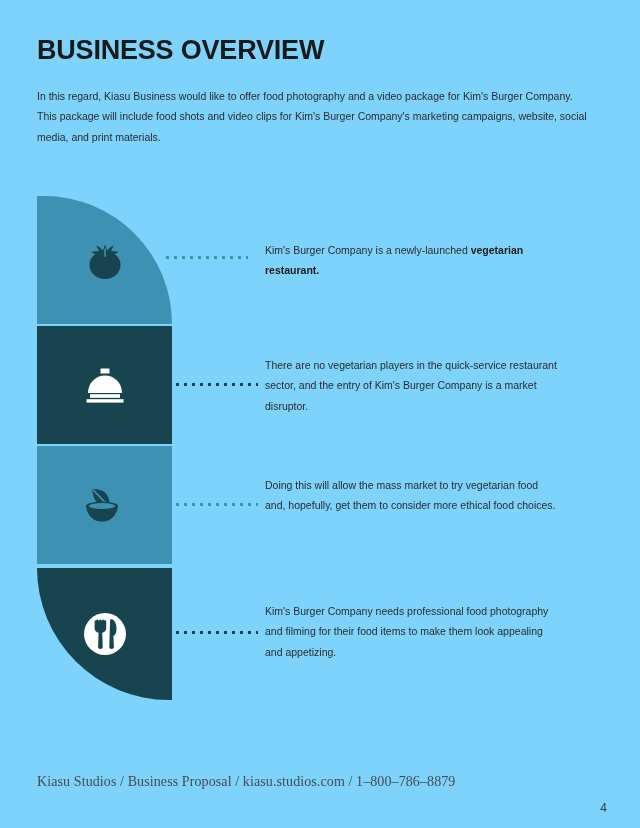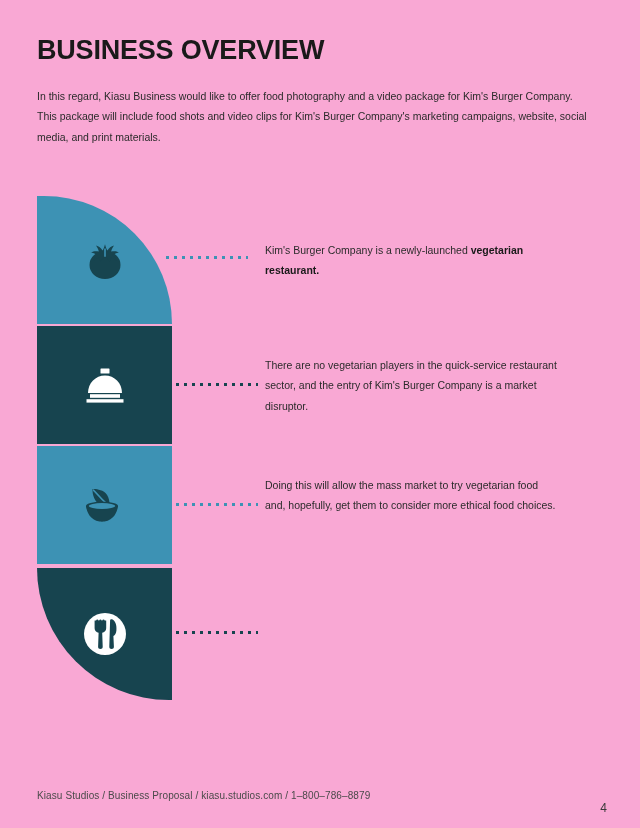--- a/index.html
+++ b/index.html
@@ -12,21 +12,21 @@
     height: 828px;
     position: relative;
     font-family: "Liberation Sans", sans-serif;
     color: #231f20;
     overflow: hidden;
   }
 
   #page {
     position: absolute;
     inset: 0;
-    background: #f9a8d4;
+    background: #7dd3fc;
   }
 
   
   .page-title {
     position: absolute;
     left: 37px;
     top: 36px;
     font-size: 27px;
     font-weight: 700;
     letter-spacing: -0.2px;
@@ -110,24 +110,25 @@
   .item-text b { font-weight: 700; color: #1a1a1a; }
   .txt-1 { top: 240px; }
   .txt-2 { top: 355px; }
   .txt-3 { top: 475px; }
   .txt-4 { top: 601px; }
 
   
   .footer-note {
     position: absolute;
     left: 37px;
-    top: 790px;
-    font-size: 10px;
+    top: 774px;
+    font-size: 14px;
     color: #4a4a4a;
     letter-spacing: 0.1px;
+    font-family: Liberation Serif, serif;
   }
   .page-number {
     position: absolute;
     right: 33px;
     top: 801px;
     font-size: 12px;
     color: #3a3a3a;
   }
 </style>
 </head>
@@ -189,19 +190,20 @@
     <div class="connector dark conn-2"></div>
     <div class="connector light conn-3"></div>
     <div class="connector dark conn-4"></div>
 
     <div class="item-text txt-1"><span>Kim's Burger Company is a newly-launched </span><b>vegetarian restaurant.</b></div>
 
     <div class="item-text txt-2">There are no vegetarian players in the quick-service restaurant sector, and the entry of Kim's Burger Company is a market disruptor.</div>
 
     <div class="item-text txt-3">Doing this will allow the mass market to try vegetarian food and, hopefully, get them to consider more ethical food choices.</div>
 
+    <div class="item-text txt-4">Kim's Burger Company needs professional food photography and filming for their food items to make them look appealing and appetizing.</div>
 
   </div>
 
   <div class="footer-note">Kiasu Studios / Business Proposal / kiasu.studios.com / 1–800–786–8879</div>
   <div class="page-number">4</div>
 
 </div>
 
 </body></html>

